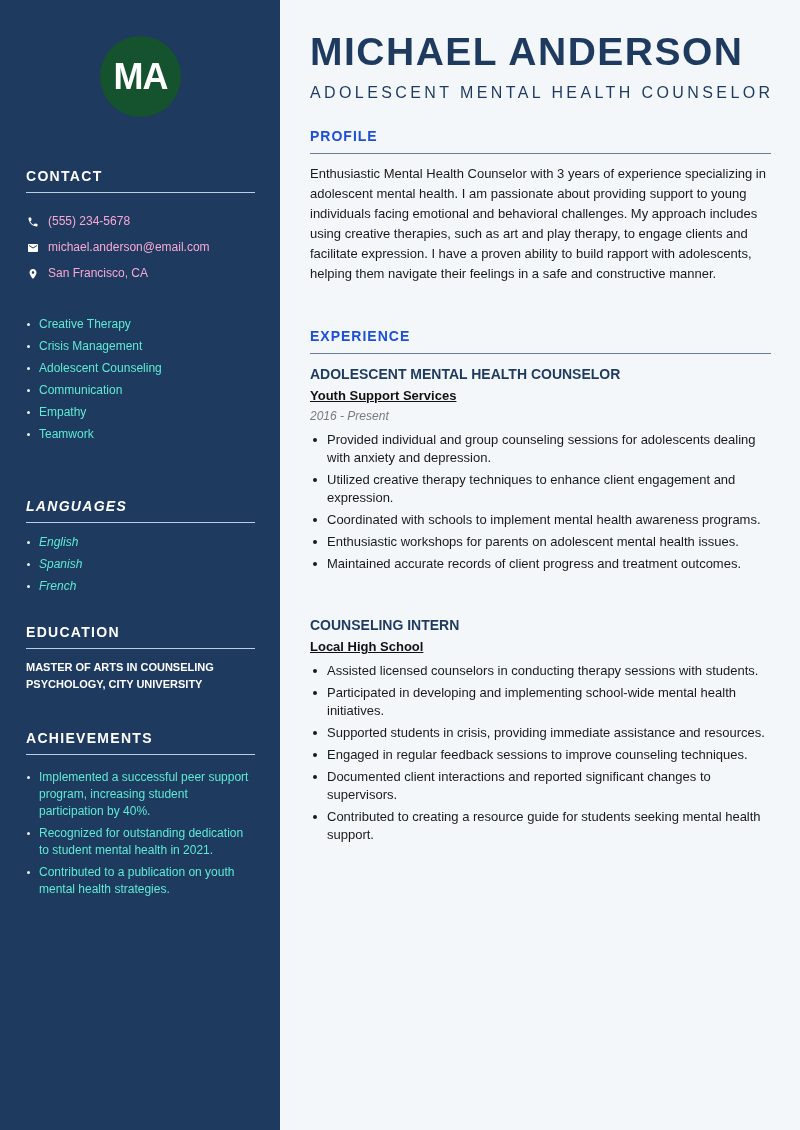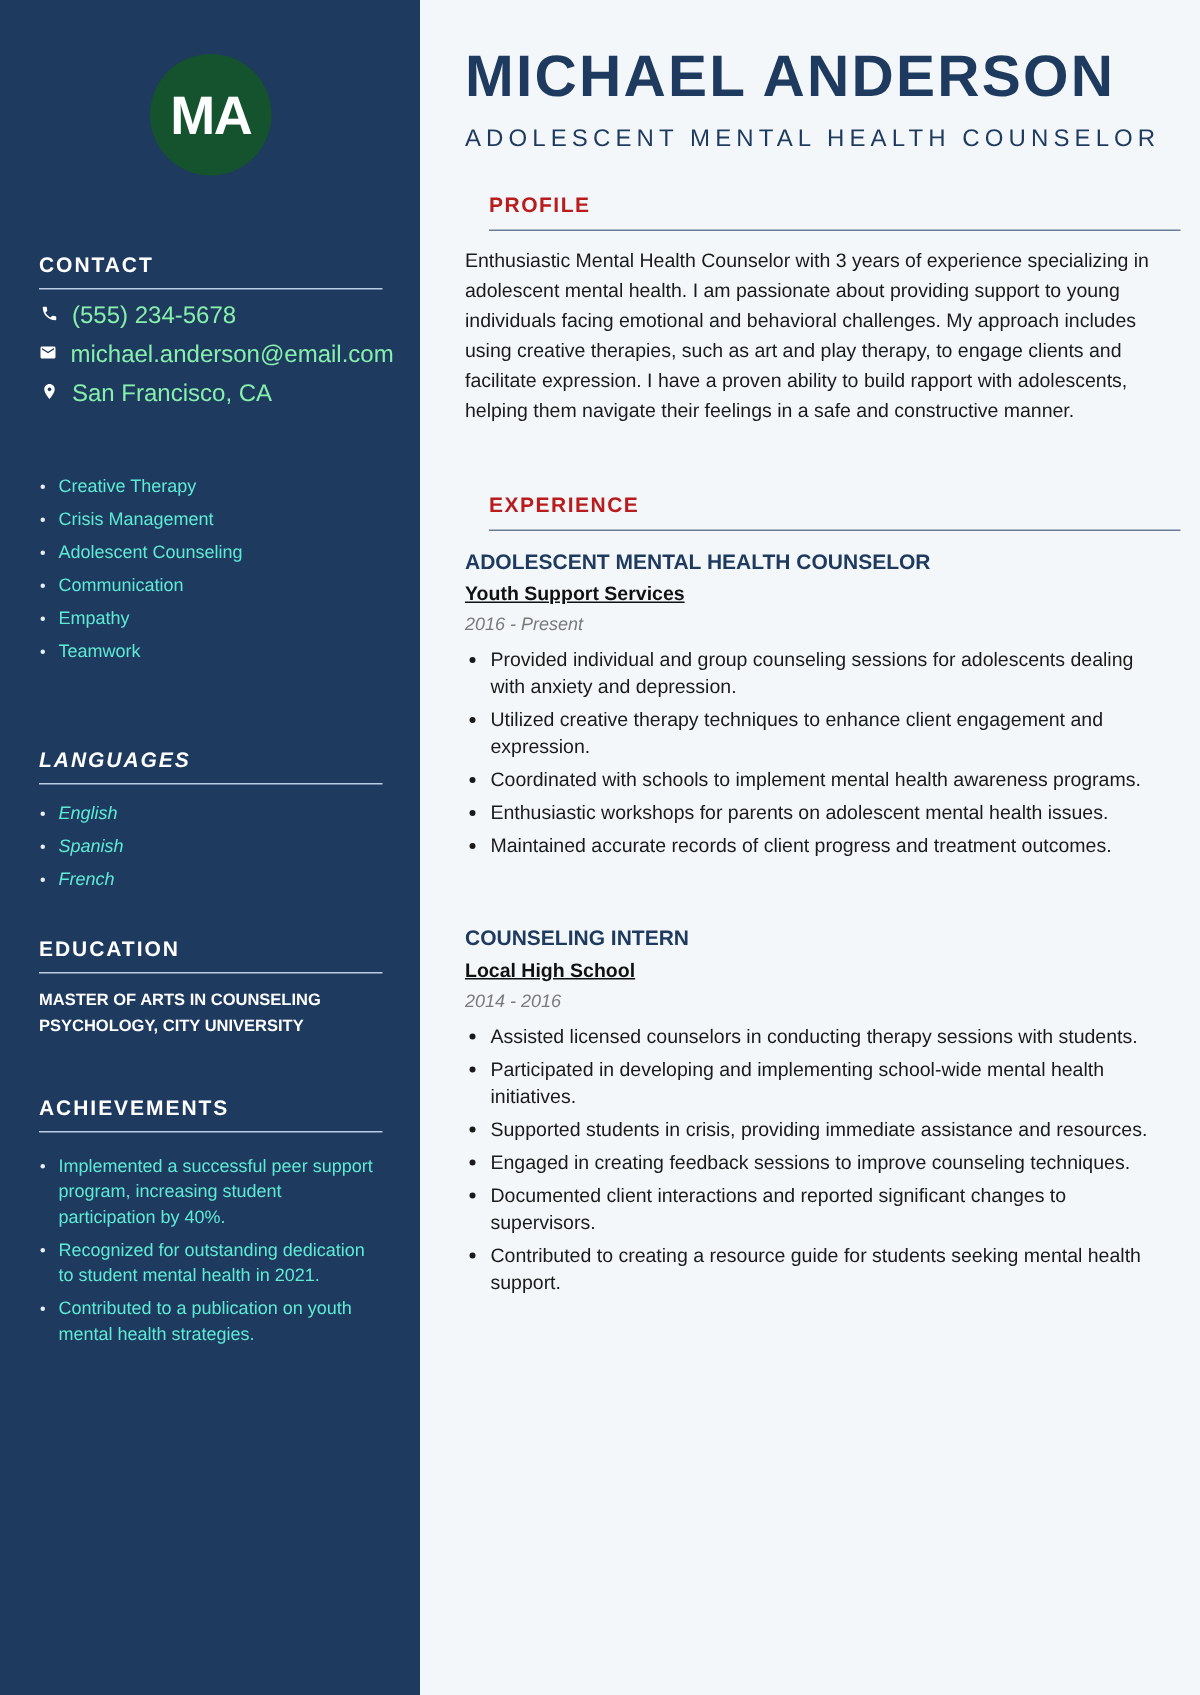--- a/index.html
+++ b/index.html
@@ -25,22 +25,22 @@
   }
   .side-section { position: absolute; left: 26px; width: 229px; }
   .side-heading {
     font-size: 14px; font-weight: bold; letter-spacing: 1.3px;
     color: #ffffff;
     padding-bottom: 8px;
     border-bottom: 1.5px solid #b9cde6;
   }
   .contact-list { list-style: none; margin-top: 9px; }
   .contact-list li {
-    display: flex; align-items: flex-start;
-    height: 26px; font-size: 16px; color: #86efac;
+    display: flex; align-items: flex-end;
+    height: 26px; font-size: 12px; color: #f9a8d4;
   }
   .contact-list .ic { width: 13px; height: 13px; margin-right: 9px; display: inline-flex; align-items: center; justify-content: center; }
   .contact-list svg { width: 12px; height: 12px; fill: #ffffff; }
   .bullet-list { list-style: none; margin-top: 8px; }
   .bullet-list li {
     position: relative; padding-left: 13px;
     font-size: 12px; line-height: 17px; color: #5eead4;
     margin-bottom: 5px;
   }
   .bullet-list li::before {
@@ -55,22 +55,22 @@
   .name {
     position: absolute; top: 30px; left: 0;
     font-size: 39px; font-weight: bold; color: #1e3a5f; letter-spacing: 1.5px;
     white-space: nowrap;
   }
   .title {
     position: absolute; top: 84px; left: 0;
     font-size: 16px; color: #1e3a5f; letter-spacing: 3.4px; white-space: nowrap;
   }
   .main-heading {
-    position: absolute; left: 16px; width: 461px;
-    font-size: 14px; font-weight: bold; letter-spacing: 1px; color: #b91c1c;
+    position: absolute; left: 0; width: 461px;
+    font-size: 14px; font-weight: bold; letter-spacing: 1px; color: #1d4ed8;
     padding-bottom: 9px; border-bottom: 1.5px solid #6b7d92;
   }
   .profile-text {
     position: absolute; top: 164px; left: 0; width: 461px;
     font-size: 13px; line-height: 20px; color: #1a1a1a;
   }
   .job { position: absolute; left: 0; width: 461px; }
   .job-title { font-size: 14px; font-weight: bold; color: #1e3a5f; }
   .job-company { font-size: 13px; font-weight: bold; color: #111; margin-top: 6px; text-decoration: underline; }
   .job-dates { font-size: 12px; font-style: italic; color: #7a7a7a; margin-top: 6px; }
@@ -176,23 +176,22 @@
       <li>Utilized creative therapy techniques to enhance client engagement and expression.</li>
       <li>Coordinated with schools to implement mental health awareness programs.</li>
       <li>Enthusiastic workshops for parents on adolescent mental health issues.</li>
       <li>Maintained accurate records of client progress and treatment outcomes.</li>
     </ul>
   </div>
 
   <div class="job" style="top:617px;">
     <div class="job-title">COUNSELING INTERN</div>
     <div class="job-company">Local High School</div>
-    <div class="job-dates">2014 - 2016</div>
     <ul class="job-bullets">
       <li>Assisted licensed counselors in conducting therapy sessions with students.</li>
       <li>Participated in developing and implementing school-wide mental health initiatives.</li>
       <li>Supported students in crisis, providing immediate assistance and resources.</li>
-      <li>Engaged in creating feedback sessions to improve counseling techniques.</li>
+      <li>Engaged in regular feedback sessions to improve counseling techniques.</li>
       <li>Documented client interactions and reported significant changes to supervisors.</li>
       <li>Contributed to creating a resource guide for students seeking mental health support.</li>
     </ul>
   </div>
 </main>
 
 </body></html>

